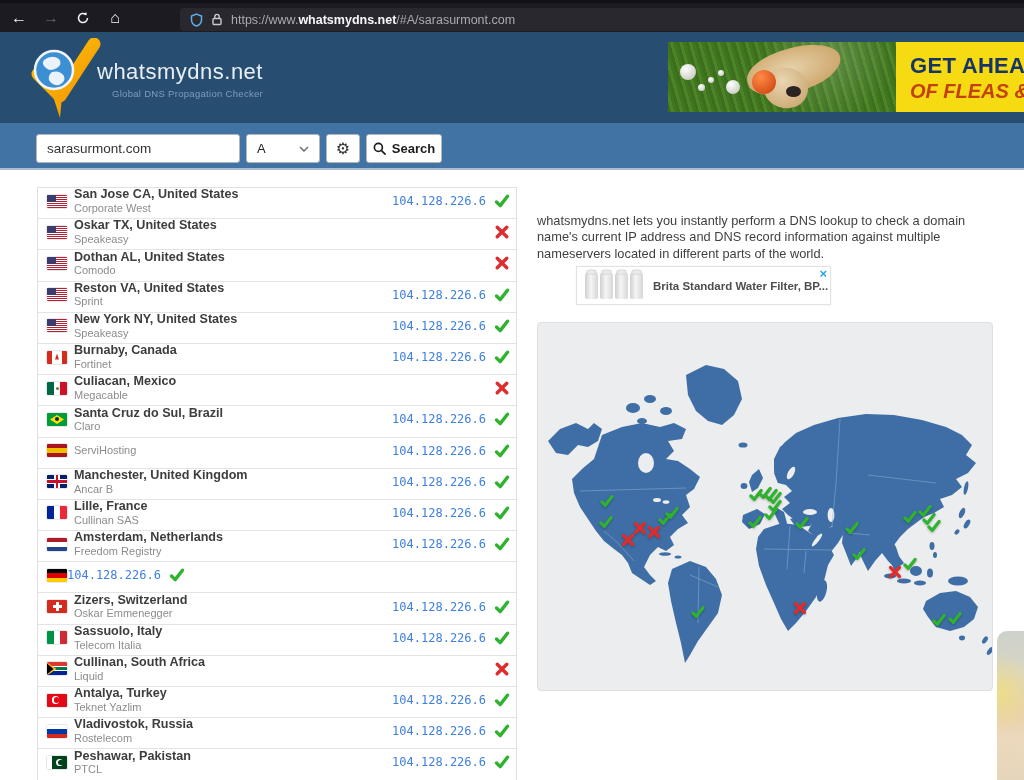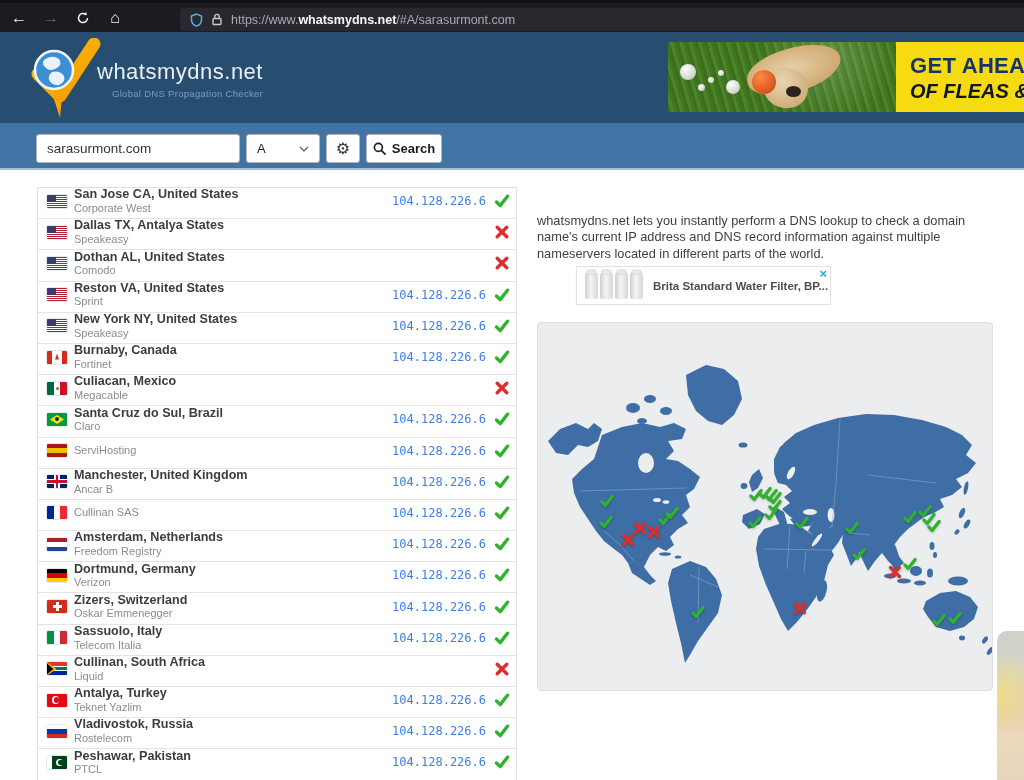--- a/index.html
+++ b/index.html
@@ -26,21 +26,21 @@
   .dogad-photo{position:relative;width:228px;height:70px;background:
       radial-gradient(circle at 70% 20%,rgba(255,255,255,.18),transparent 40%),
       repeating-linear-gradient(74deg,#3c6e1e 0 3px,#4c8527 3px 6px,#40761f 6px 9px);}
   .dog-body{position:absolute;left:78px;top:6px;width:96px;height:44px;background:radial-gradient(ellipse at 45% 45%,#e7d2ac,#cfa96f 70%,#b98d52);border-radius:50% 46% 55% 45%;transform:rotate(-14deg);}
   .dog-head{position:absolute;left:96px;top:26px;width:44px;height:40px;background:radial-gradient(ellipse at 40% 35%,#e9d6b2,#c69e66);border-radius:48%;transform:rotate(8deg);}
   .dog-ball{position:absolute;left:84px;top:28px;width:24px;height:24px;border-radius:50%;background:radial-gradient(circle at 35% 30%,#ff8a45,#d9541d 70%,#b23f12);}
   .dog-nose{position:absolute;left:118px;top:44px;width:15px;height:11px;background:#2c2420;border-radius:50%;}
   .flea{position:absolute;border-radius:50%;background:radial-gradient(circle at 35% 30%,#ffffff,#cfd4c9 70%,#aab0a2);}
   .dogad-yellow{position:relative;flex:1;background:#f6da12;padding:11px 0 0 14px;box-sizing:border-box;white-space:nowrap;overflow:hidden;}
   .dogad-l1{font-size:22px;font-weight:800;color:#163468;letter-spacing:.3px;}
-  .dogad-l2{font-size:20px;font-weight:700;font-style:italic;color:#0f172a;margin-top:1px;}
+  .dogad-l2{font-size:20px;font-weight:700;font-style:italic;color:#c2410c;margin-top:1px;}
 
   
   .searchbar{position:absolute;left:0;top:123px;width:1024px;height:47px;background:#4173a4;border-bottom:2px solid #a9bcd2;box-sizing:border-box;}
   .dom-input{position:absolute;left:36px;top:11px;width:204px;height:29px;box-sizing:border-box;border:1px solid #b5b5b5;border-radius:3px;background:#fff;font-family:"Liberation Sans",sans-serif;font-size:13.5px;color:#333;padding:0 10px;outline:none;}
   .rec-select{position:absolute;left:246px;top:11px;width:74px;height:29px;box-sizing:border-box;border:1px solid #b5b5b5;border-radius:3px;background:#fff;display:flex;align-items:center;justify-content:space-between;padding:0 10px;font-size:13px;color:#222;cursor:pointer;}
   .btn{position:absolute;top:11px;height:29px;box-sizing:border-box;border:1px solid #b5b5b5;border-radius:3px;background:#fff;display:flex;align-items:center;justify-content:center;cursor:pointer;}
   .gear-btn{left:326px;width:34px;font-size:16px;color:#333;}
   .search-btn{left:366px;width:76px;font-size:13px;font-weight:700;color:#1c1c1c;gap:6px;}
 
   
@@ -204,21 +204,21 @@
       <span class="stat">
           <svg viewBox="0 0 16 16">
             <path d="M2.5 9 L6.2 12.6 L13.5 3.2" fill="none" stroke="#2fb32f" stroke-width="3.4" stroke-linecap="round" stroke-linejoin="round"></path>
           </svg>
         </span>
     </div>
 
     <div class="row">
       <span class="flag flag-us"></span>
       <span class="txt">
-        <div class="loc">Dallas TX, Antalya States</div>
+        <div class="loc">Oskar TX, United States</div>
         <div class="prov">Speakeasy</div>
       </span>
       <span class="ip"></span>
       <span class="stat">
           <svg viewBox="0 0 16 16">
             <path d="M3.2 3.2 L12.8 12.8 M12.8 3.2 L3.2 12.8" fill="none" stroke="#df2c2c" stroke-width="3.4" stroke-linecap="round"></path>
           </svg>
         </span>
     </div>
 
@@ -329,20 +329,21 @@
       <span class="stat">
           <svg viewBox="0 0 16 16">
             <path d="M2.5 9 L6.2 12.6 L13.5 3.2" fill="none" stroke="#2fb32f" stroke-width="3.4" stroke-linecap="round" stroke-linejoin="round"></path>
           </svg>
         </span>
     </div>
 
     <div class="row">
       <span class="flag flag-fr"></span>
       <span class="txt">
+        <div class="loc">Lille, France</div>
         <div class="prov">Cullinan SAS</div>
       </span>
       <span class="ip">104.128.226.6</span>
       <span class="stat">
           <svg viewBox="0 0 16 16">
             <path d="M2.5 9 L6.2 12.6 L13.5 3.2" fill="none" stroke="#2fb32f" stroke-width="3.4" stroke-linecap="round" stroke-linejoin="round"></path>
           </svg>
         </span>
     </div>
 
@@ -355,24 +356,20 @@
       <span class="ip">104.128.226.6</span>
       <span class="stat">
           <svg viewBox="0 0 16 16">
             <path d="M2.5 9 L6.2 12.6 L13.5 3.2" fill="none" stroke="#2fb32f" stroke-width="3.4" stroke-linecap="round" stroke-linejoin="round"></path>
           </svg>
         </span>
     </div>
 
     <div class="row">
       <span class="flag flag-de"></span>
-      <span class="txt">
-        <div class="loc">Dortmund, Germany</div>
-        <div class="prov">Verizon</div>
-      </span>
       <span class="ip">104.128.226.6</span>
       <span class="stat">
           <svg viewBox="0 0 16 16">
             <path d="M2.5 9 L6.2 12.6 L13.5 3.2" fill="none" stroke="#2fb32f" stroke-width="3.4" stroke-linecap="round" stroke-linejoin="round"></path>
           </svg>
         </span>
     </div>
 
     <div class="row">
       <span class="flag flag-ch"></span>

